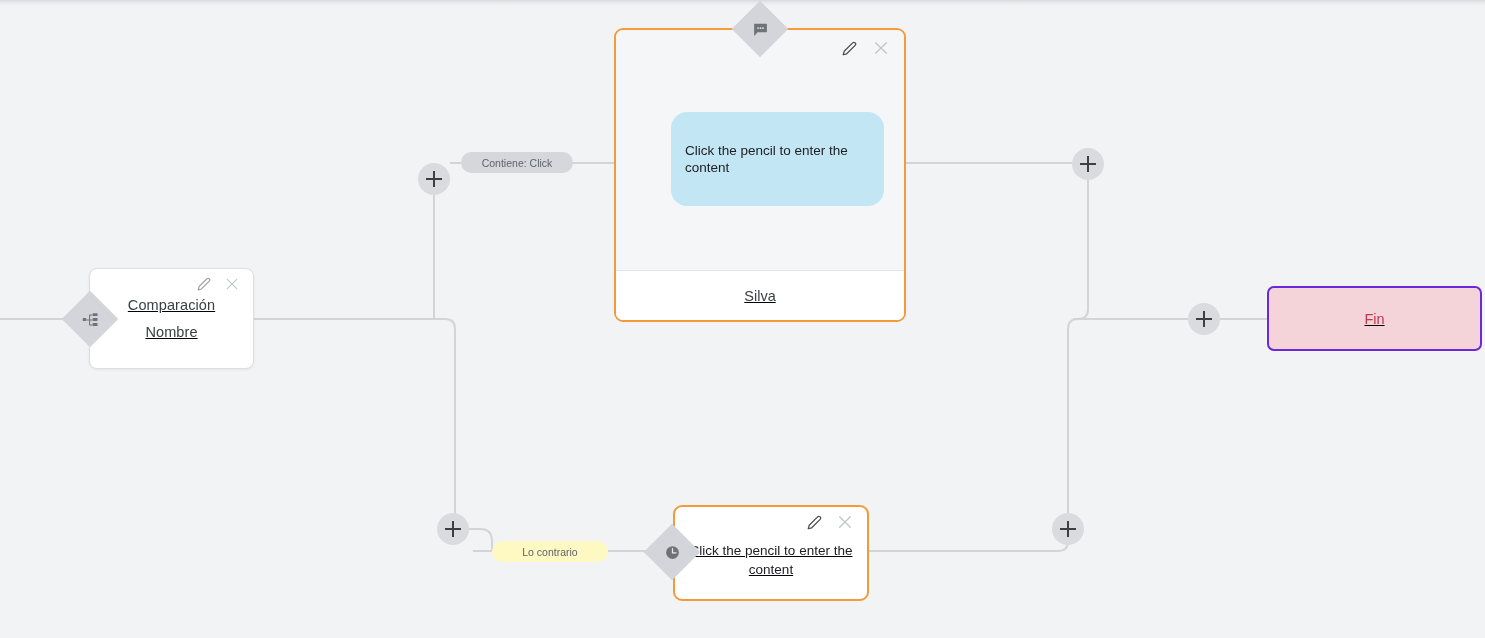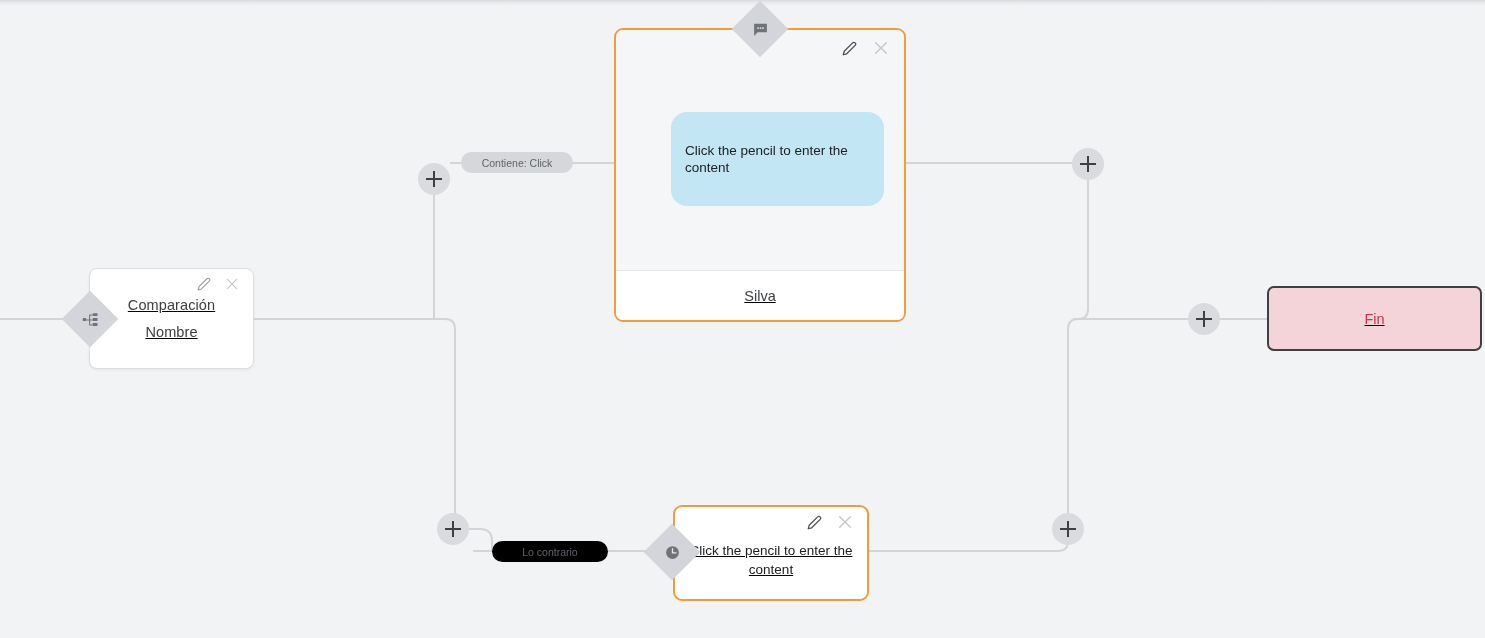--- a/index.html
+++ b/index.html
@@ -144,21 +144,21 @@
     line-height: 19px;
     color: #202124;
     padding: 14px 12px 0 12px;
   }
 
   
   .node-fin {
     left: 1267px; top: 286px;
     width: 215px; height: 65px;
     background: #f4d3d9;
-    border: 2px solid #404040;
+    border: 2px solid #6d28d9;
     border-radius: 7px;
     display: flex;
     align-items: center;
     justify-content: center;
   }
   .node-fin span {
     font-size: 14.5px;
     color: #c0394f;
   }
 
@@ -220,21 +220,21 @@
     white-space: nowrap;
   }
   .label-contiene {
     left: 461px; top: 152px;
     width: 112px; height: 21px;
     background: #d5d7db;
   }
   .label-contrario {
     left: 492px; top: 541px;
     width: 116px; height: 21px;
-    background: #000000;
+    background: #fef9c3;
   }
 
   
   .icn { display: inline-flex; cursor: pointer; }
 </style>
 </head>
 <body>
 
 <div id="canvas">
 

